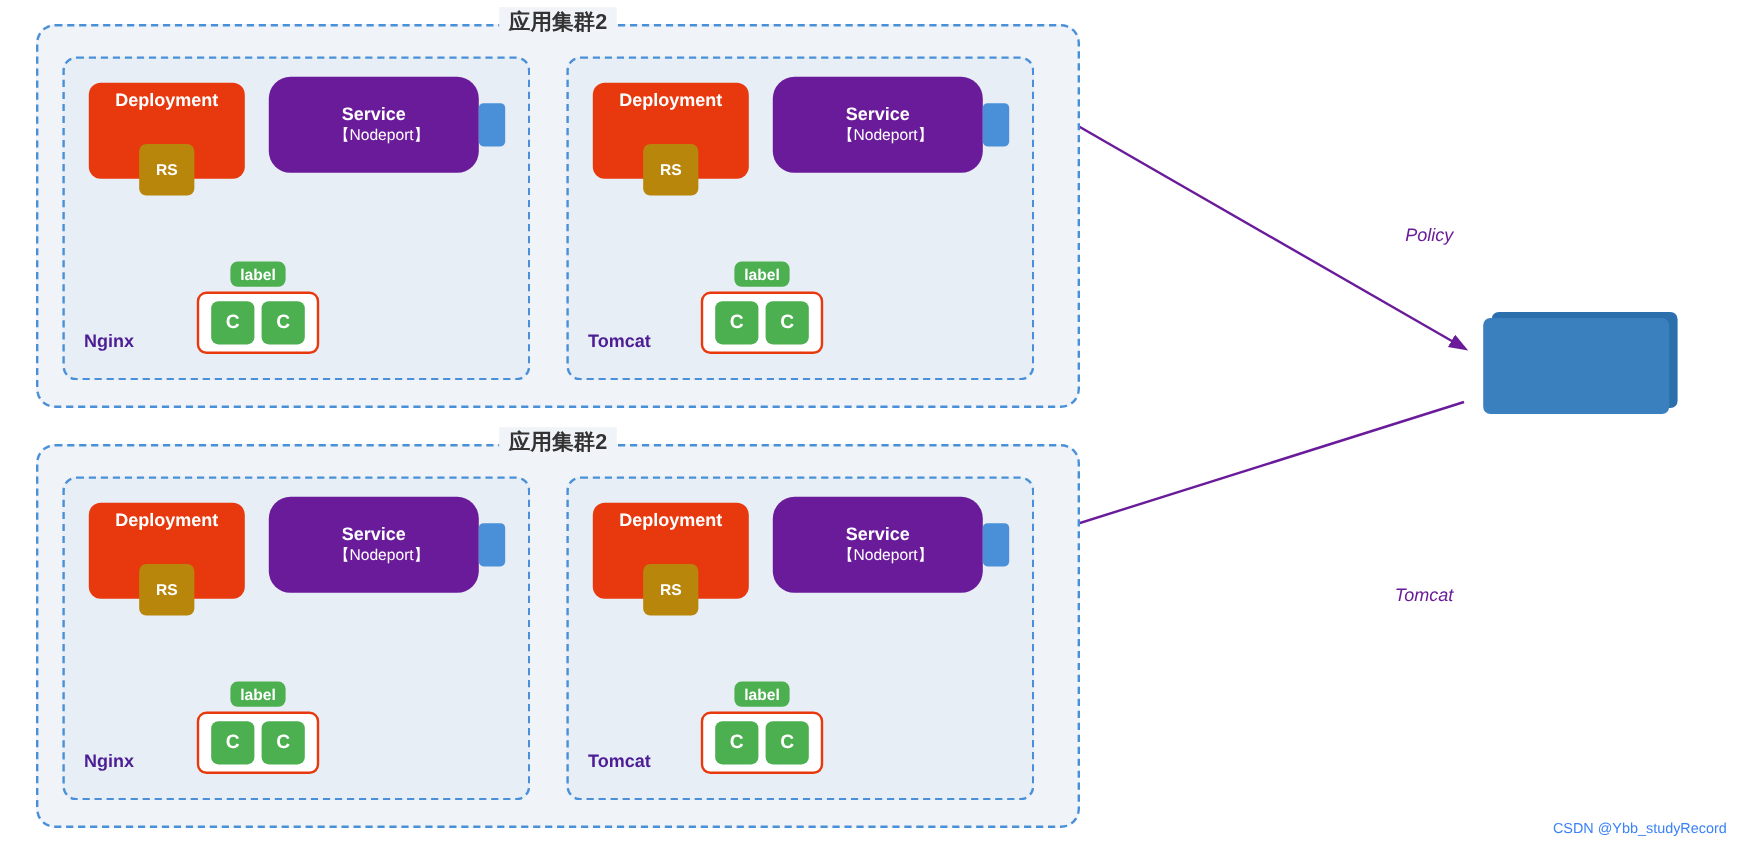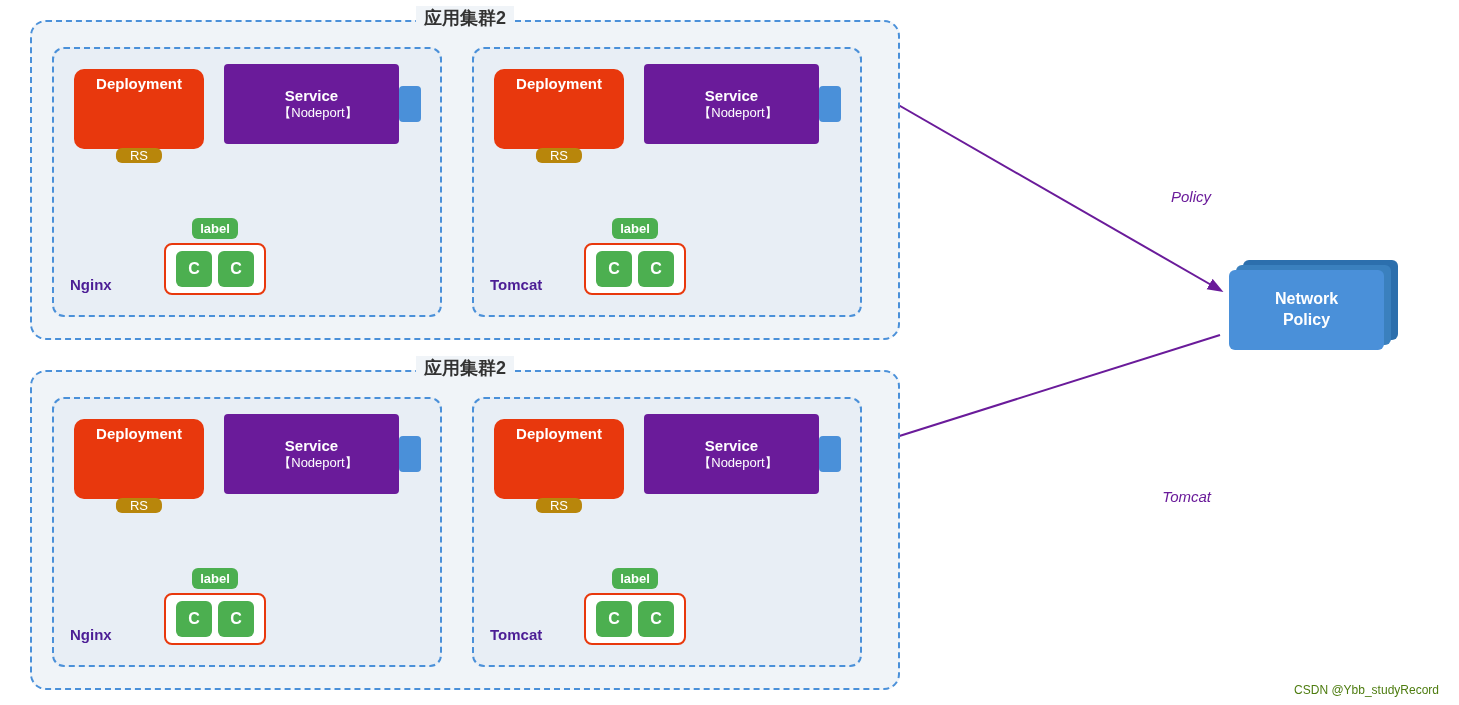--- a/index.html
+++ b/index.html
@@ -103,34 +103,34 @@
     }
 
     .rs-badge {
       position: absolute;
       bottom: -14px;
       left: 50%;
       transform: translateX(-50%);
       background: #b8860b;
       color: white;
       font-size: 13px;
-      font-weight: normal;
+      font-weight: bold;
       border-radius: 6px;
-      padding: 0 14px;
+      padding: 14px 14px;
     }
 
     
     .service-block {
       position: absolute;
       left: 170px;
       top: 15px;
       width: 175px;
       height: 80px;
       background: #6a1b9a;
-      border-radius: 4px;
+      border-radius: 18px;
       display: flex;
       flex-direction: column;
       align-items: center;
       justify-content: center;
     }
 
     .service-label {
       color: white;
       font-size: 15px;
       font-weight: bold;
@@ -244,21 +244,21 @@
       color: #6a1b9a;
       font-style: italic;
     }
 
     
     .watermark {
       position: absolute;
       bottom: 8px;
       right: 20px;
       font-size: 12px;
-      color: #4d7c0f;
+      color: #3b82f6;
     }
   </style>
 </head>
 <body>
 
 <div class="main-container">
 
   <svg class="arrow-svg">
 
     <defs>
@@ -389,26 +389,20 @@
           <div class="container-box">C</div>
         </div>
       </div>
     </div>
   </div>
 
   <div class="network-policy-box">
 
     <div style="position:absolute;left:14px;top:0;width:155px;height:80px;background:#2c6fad;border-radius:6px;"></div>
     <div style="position:absolute;left:7px;top:5px;width:155px;height:80px;background:#3a80be;border-radius:6px;"></div>
-    <div style="position:absolute;left:0;top:10px;width:155px;height:80px;background:#4a90d9;border-radius:6px;display:flex;align-items:center;justify-content:center;">
-      <div class="np-label">
-        <span>Network</span><br>
-        <span>Policy</span>
-      </div>
-    </div>
   </div>
 
   <div class="egress-label">Policy</div>
 
   <div class="ingress-label">Tomcat</div>
 
   <div class="watermark">CSDN @Ybb_studyRecord</div>
 
 </div>
 

